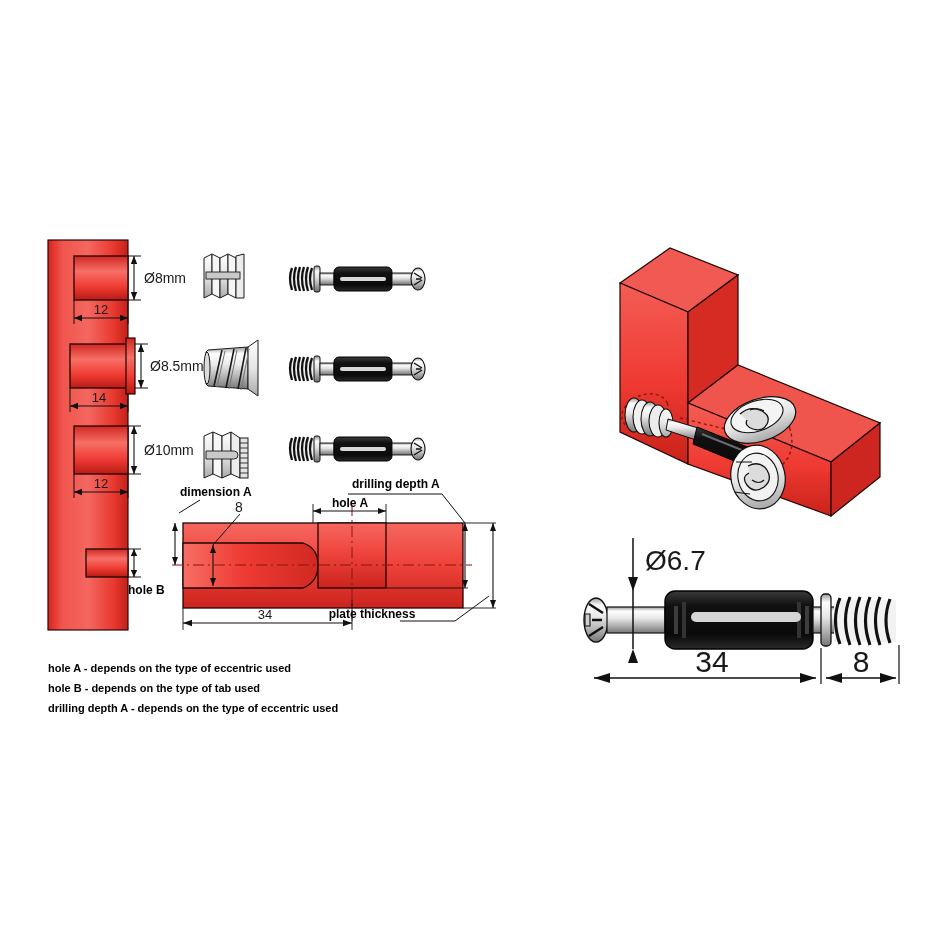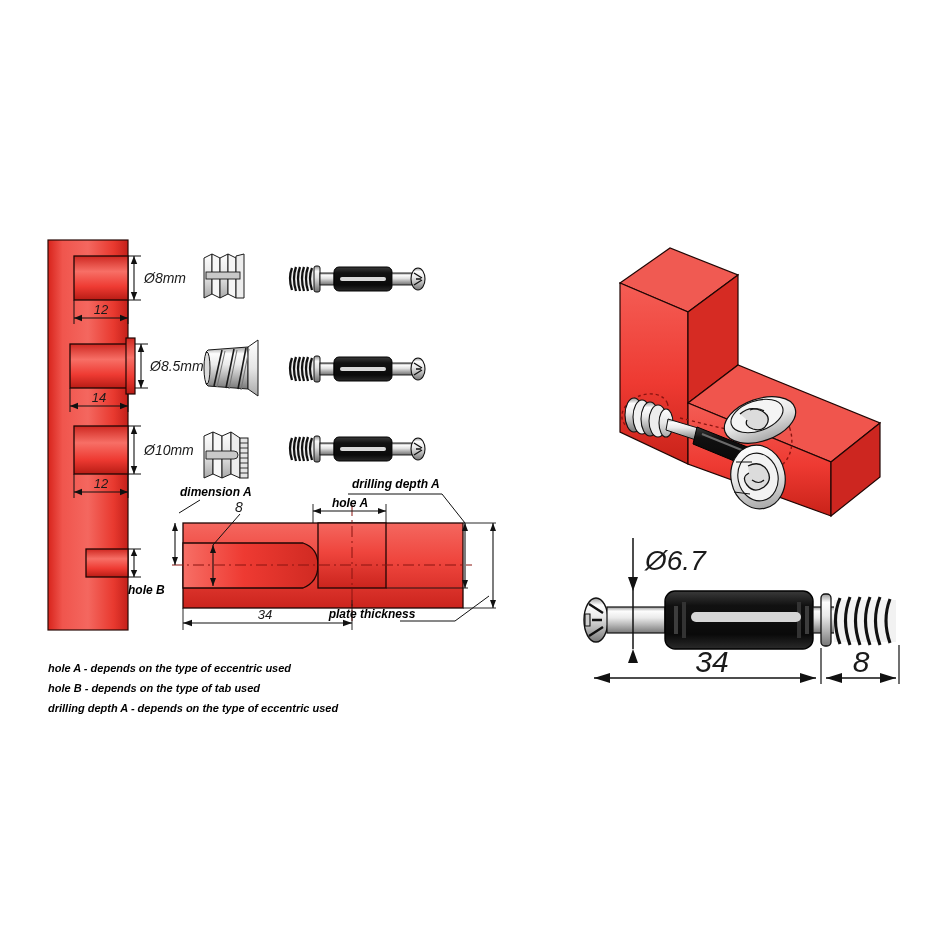--- a/index.html
+++ b/index.html
@@ -4,21 +4,21 @@
 <title>Furniture Connector Technical Drawing</title>
 <style>
   html,body{margin:0;padding:0;background:#ffffff;}
   body{
     width:950px;height:950px;
     font-family:"Liberation Sans", sans-serif;
     color:#000;
     overflow:hidden;
     position:relative;
   }
-  #sheet{position:absolute;left:0;top:0;width:950px;height:950px;font-style:italic;}
+  #sheet{position:absolute;left:0;top:0;width:950px;height:950px;}
   svg{display:block;}
   .lbl{font-family:"Liberation Sans", sans-serif;font-weight:bold;fill:#000;}
   .dim{font-family:"Liberation Sans", sans-serif;fill:#1a1a1a;}
   .legend{font-family:"Liberation Sans", sans-serif;font-weight:bold;font-size:11px;fill:#000;}
 </style>
 </head>
 <body>
 
 <div id="sheet">
 <svg width="950" height="950" viewBox="0 0 950 950" xmlns="http://www.w3.org/2000/svg">

